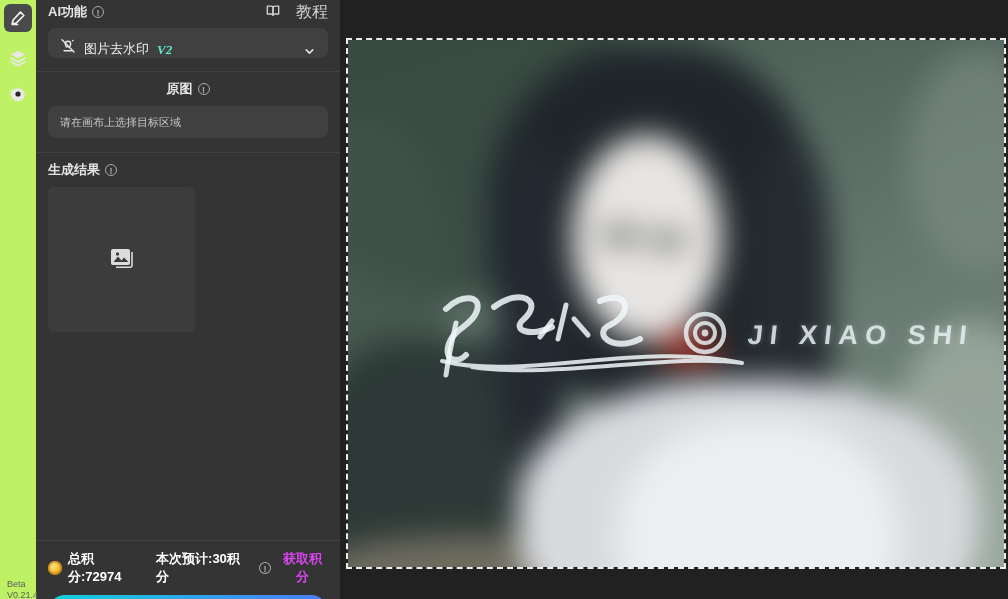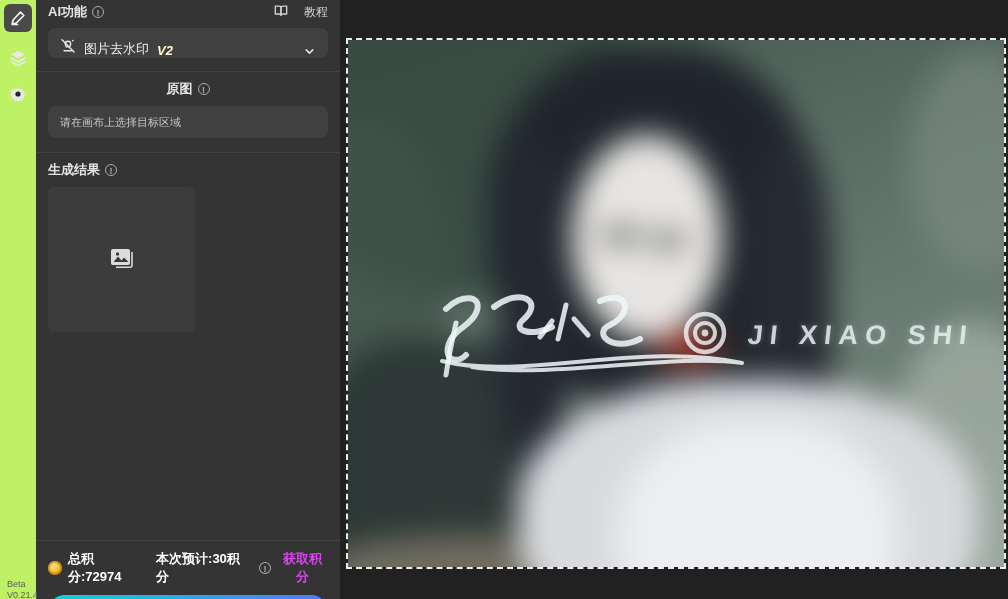--- a/index.html
+++ b/index.html
@@ -21,25 +21,25 @@
   
   .panel{width:304px;flex:0 0 304px;background:#343434;position:relative;z-index:2;color:#e3e3e3;}
   .sec{padding:0 12px;border-bottom:1px solid #414141;}
   .sec-head{display:flex;align-items:center;justify-content:space-between;height:14px;margin-top:5px;}
   .sec-title-wrap{display:flex;align-items:center;gap:5px;}
   .sec-title{font-size:13px;font-weight:700;color:#e5e5e5;}
   .info{display:inline-block;width:12px;height:12px;border:1px solid #a9a9a9;border-radius:50%;
         color:#a9a9a9;font-size:9px;line-height:12px;text-align:center;font-weight:700;box-sizing:border-box;}
   .info::before{content:"!";}
   .tutorial{display:flex;align-items:center;gap:16px;background:none;border:none;color:#d2d2d2;
-            font-size:12px;cursor:pointer;padding:0;font-family:inherit;}
+            font-size:16px;cursor:pointer;padding:0;font-family:inherit;}
   .dropdown{margin:9px 0 13px;height:30px;background:#404040;border-radius:8px;display:flex;
             align-items:flex-end;gap:8px;padding:0 12px;cursor:pointer;}
   .dd-label{font-size:13px;color:#ededed;}
-  .dd-badge{font-size:13px;font-weight:800;font-style:italic;color:#fef9c3;}
+  .dd-badge{font-size:13px;font-weight:800;font-style:italic;color:#5eead4;font-family:Liberation Serif, serif;}
   .dd-chevron{margin-left:auto;line-height:0;}
   .field{margin:10px 0 14px;height:32px;background:#404040;border-radius:8px;display:flex;
          align-items:center;padding:0 12px;font-size:11px;color:#c7c7c7;}
   .sec-src .sec-head{margin-top:10px;justify-content:center;}
   .sec-res{border-bottom:none;}
   .sec-res .sec-head{margin-top:10px;}
   .result-box{margin:10px 0 0;width:147px;height:145px;background:#3c3c3c;border-radius:6px;
               display:flex;align-items:center;justify-content:center;}
 
   

